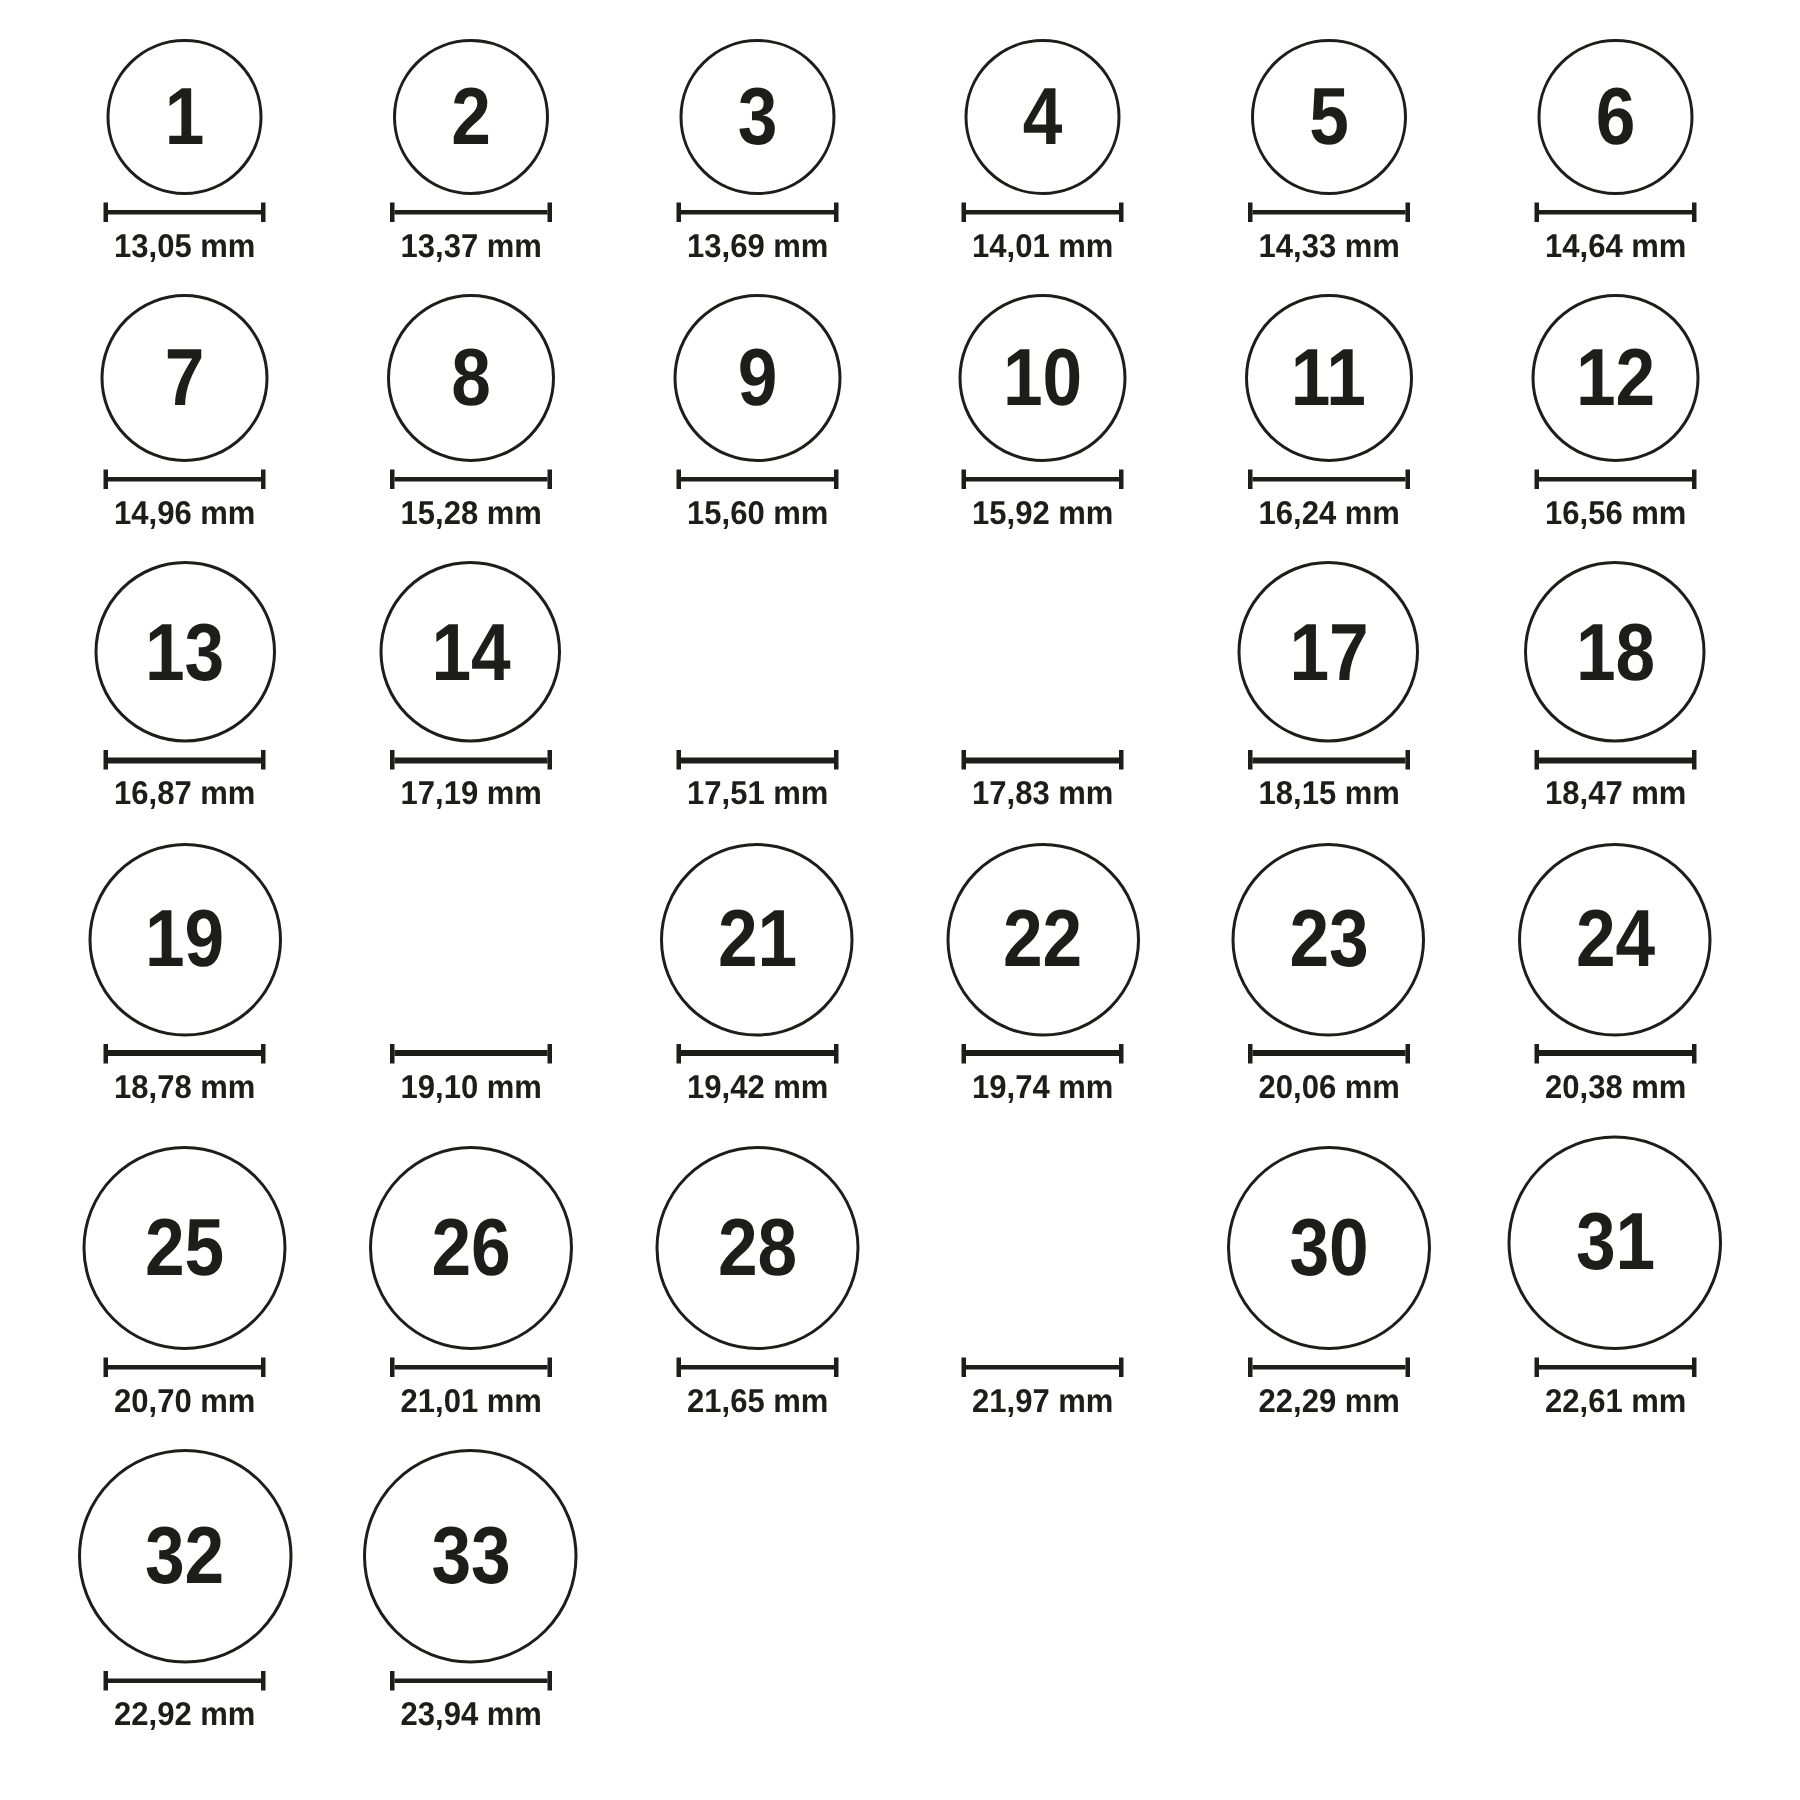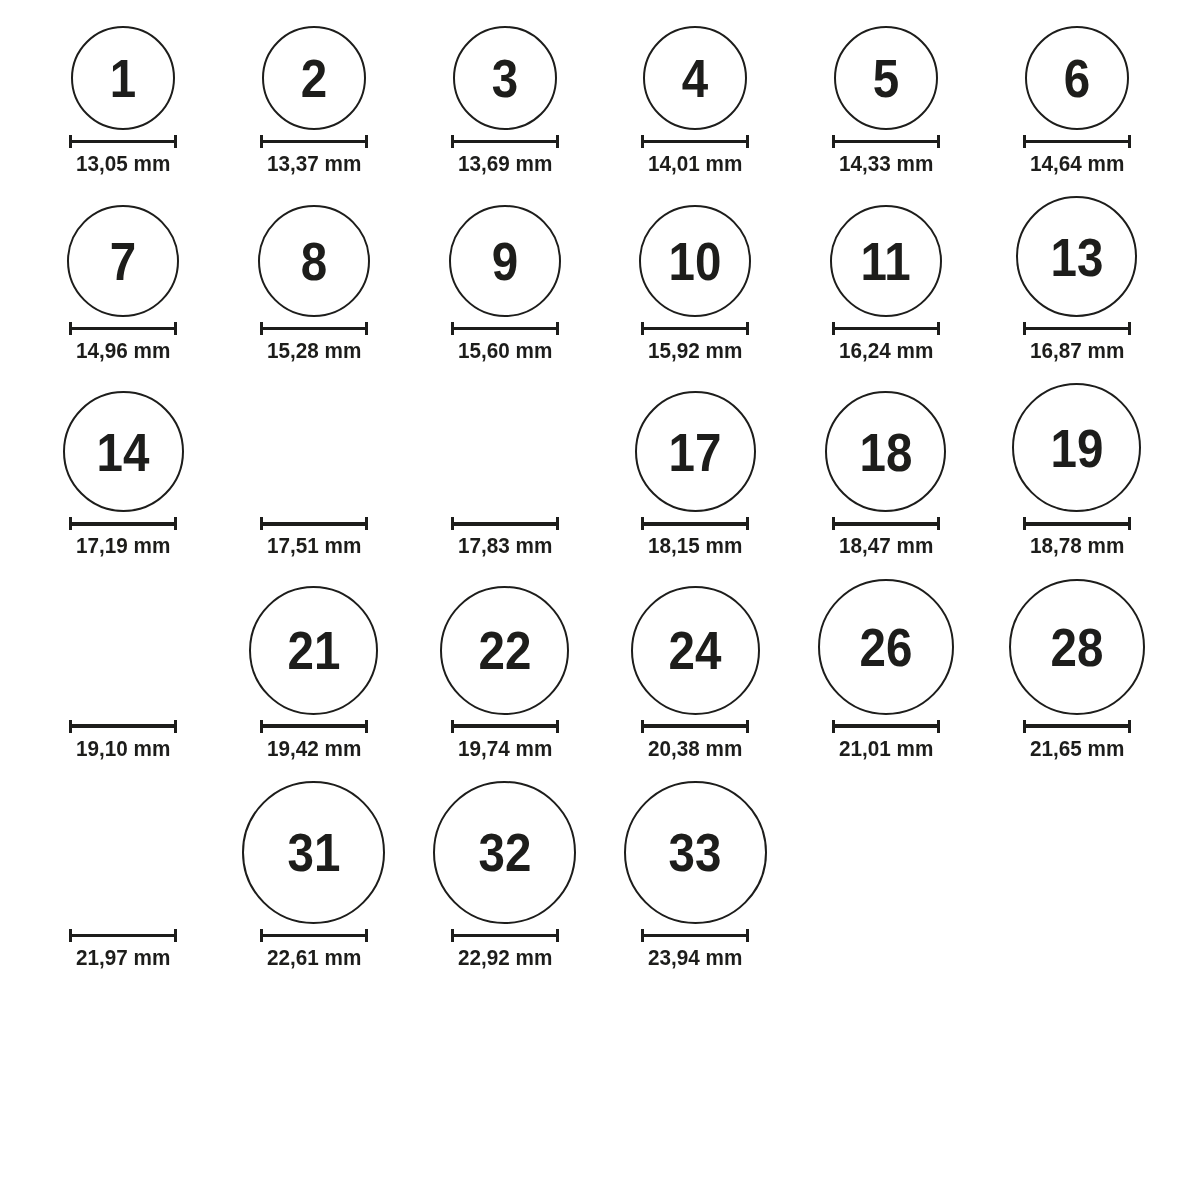--- a/index.html
+++ b/index.html
@@ -155,20 +155,27 @@
     <div class="ruler"></div>
     <span class="label">15,92 mm</span>
   </div>
       <div class="cell row-1">
     <div class="circle">
       <span class="num">11</span>
     </div>
     <div class="ruler"></div>
     <span class="label">16,24 mm</span>
   </div>
+      <div class="cell row-1">
+    <div class="circle">
+      <span class="num">12</span>
+    </div>
+    <div class="ruler"></div>
+    <span class="label">16,56 mm</span>
+  </div>
       <div class="cell row-2">
     <div class="circle">
       <span class="num">13</span>
     </div>
     <div class="ruler"></div>
     <span class="label">16,87 mm</span>
   </div>
       <div class="cell row-2">
     <div class="circle">
       <span class="num">14</span>
@@ -218,42 +225,63 @@
   </div>
       <div class="cell row-3">
     <div class="circle">
       <span class="num">22</span>
     </div>
     <div class="ruler"></div>
     <span class="label">19,74 mm</span>
   </div>
       <div class="cell row-3">
     <div class="circle">
+      <span class="num">23</span>
+    </div>
+    <div class="ruler"></div>
+    <span class="label">20,06 mm</span>
+  </div>
+      <div class="cell row-3">
+    <div class="circle">
       <span class="num">24</span>
     </div>
     <div class="ruler"></div>
     <span class="label">20,38 mm</span>
   </div>
       <div class="cell row-4">
     <div class="circle">
+      <span class="num">25</span>
+    </div>
+    <div class="ruler"></div>
+    <span class="label">20,70 mm</span>
+  </div>
+      <div class="cell row-4">
+    <div class="circle">
       <span class="num">26</span>
     </div>
     <div class="ruler"></div>
     <span class="label">21,01 mm</span>
   </div>
       <div class="cell row-4">
     <div class="circle">
       <span class="num">28</span>
     </div>
     <div class="ruler"></div>
     <span class="label">21,65 mm</span>
   </div>
       <div class="cell row-4">
     <div class="ruler"></div>
     <span class="label">21,97 mm</span>
+  </div>
+      <div class="cell row-4">
+    <div class="circle">
+      <span class="num">30</span>
+    </div>
+    <div class="ruler"></div>
+    <span class="label">22,29 mm</span>
   </div>
       <div class="cell row-5">
     <div class="circle">
       <span class="num">31</span>
     </div>
     <div class="ruler"></div>
     <span class="label">22,61 mm</span>
   </div>
       <div class="cell row-5">
     <div class="circle">

